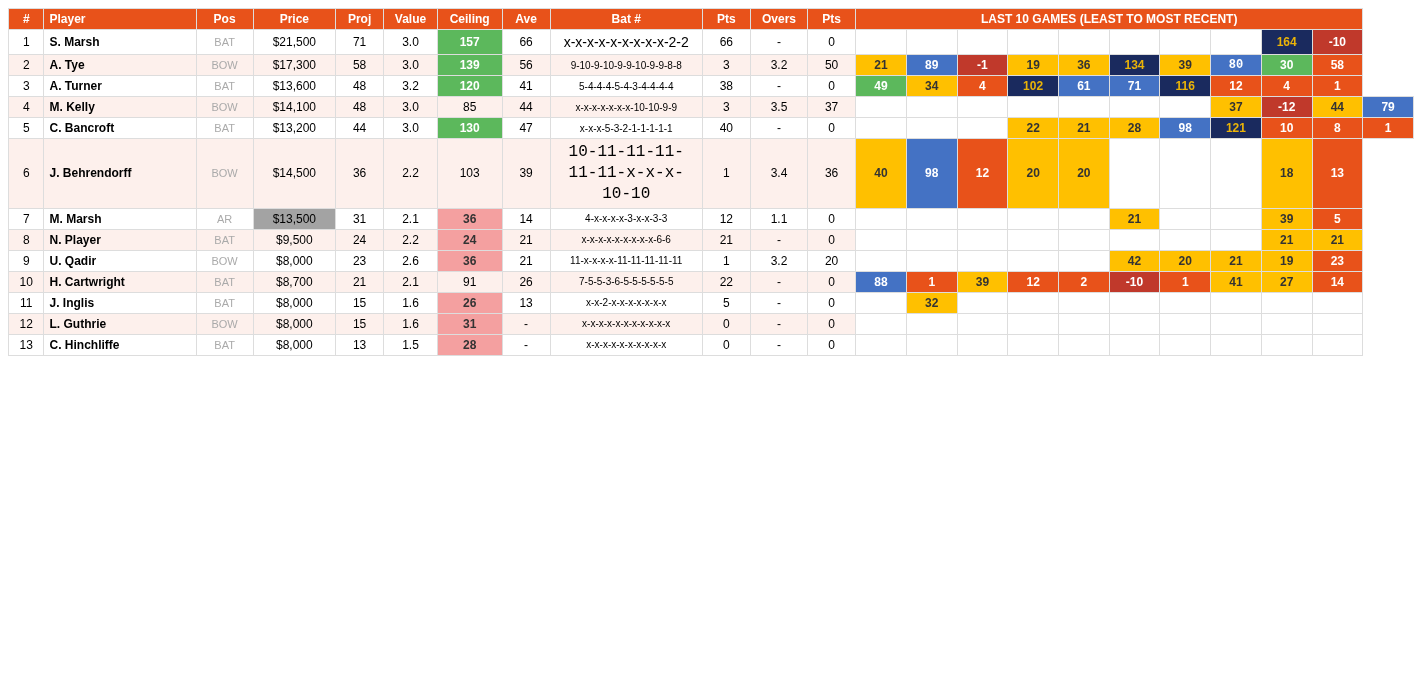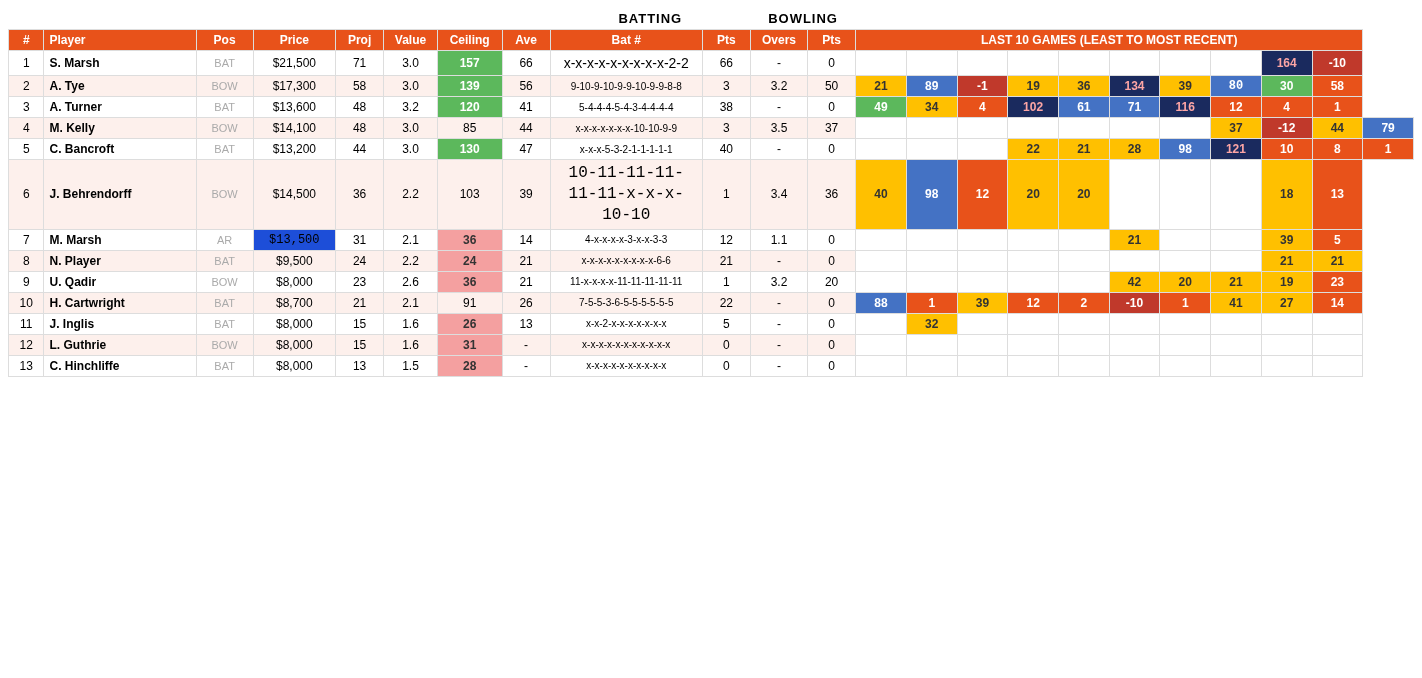--- a/index.html
+++ b/index.html
@@ -21,21 +21,21 @@
     
     
     tr.row-even td { background: #fff; }
     tr.row-odd td { background: #fdf0ec; }
     
     
     .ceiling-green { background: #5cb85c !important; color: #fff; font-weight: bold; }
     .ceiling-pink { background: #f4a0a0 !important; color: #333; font-weight: bold; }
     
     
-    .cell-navy { background: #1a2a5e !important; color: #fca5a5; font-weight: bold; }
+    .cell-navy { background: #1a2a5e !important; color: #eab308; font-weight: bold; }
     .cell-blue { background: #4472c4 !important; color: #fff; font-weight: bold; }
     .cell-orange { background: #e8521a !important; color: #fff; font-weight: bold; }
     .cell-yellow { background: #ffc000 !important; color: #333; font-weight: bold; }
     .cell-red { background: #c0392b !important; color: #fff; font-weight: bold; }
     .cell-green { background: #5cb85c !important; color: #fff; font-weight: bold; }
     .cell-empty { background: transparent !important; }
     
     td.bat-detail { font-size: 10px; max-width: 120px; white-space: normal; line-height: 1.3; }
     
     .col-num { width: 28px; }
@@ -52,26 +52,20 @@
     .col-bowlpts { width: 38px; }
     .col-game { width: 40px; }
   </style>
 </head>
 <body>
 
 <div class="table-wrapper">
   <table id="main-table">
     <thead>
 
-      <tr class="header-super">
-          <th colspan="8"></th>
-          <th colspan="2" style="font-weight: bold; font-size: 13px; letter-spacing: 1px;">BATTING</th>
-          <th colspan="2" style="font-weight: bold; font-size: 13px; letter-spacing: 1px;">BOWLING</th>
-          <th colspan="10"></th>
-        </tr>
 
       <tr class="header-main">
         <th class="col-num">#</th>
         <th class="col-player" style="text-align:left;">Player</th>
         <th class="col-pos">Pos</th>
         <th class="col-price">Price</th>
         <th class="col-proj">Proj</th>
         <th class="col-value">Value</th>
         <th class="col-ceiling">Ceiling</th>
         <th class="col-ave">Ave</th>
@@ -226,21 +220,21 @@
           <td class="col-game cell-empty" style="background: rgb(253, 240, 236); border: 1px solid rgb(221, 221, 221); min-width: 38px; width: 40px;"></td>
           <td class="col-game cell-empty" style="background: rgb(253, 240, 236); border: 1px solid rgb(221, 221, 221); min-width: 38px; width: 40px;"></td>
           <td class="col-game cell-empty" style="background: rgb(253, 240, 236); border: 1px solid rgb(221, 221, 221); min-width: 38px; width: 40px;"></td>
           <td class="col-game cell-yellow" style="min-width: 38px; width: 40px;">18</td>
           <td class="col-game cell-orange" style="min-width: 38px; width: 40px;">13</td>
         </tr>
         <tr class="row-even">
           <td class="col-num" style="background: rgb(255, 255, 255);">7</td>
           <td class="col-player player-name" style="background: rgb(255, 255, 255); text-align: left; font-weight: bold;">M. Marsh</td>
           <td class="col-pos" style="background: rgb(255, 255, 255); color: rgb(170, 170, 170); font-size: 11px;">AR</td>
-          <td class="col-price" style="background: #1d4ed8; font-family: Liberation Mono, monospace;">$13,500</td>
+          <td class="col-price" style="background: #a3a3a3;">$13,500</td>
           <td class="col-proj" style="background: rgb(255, 255, 255);">31</td>
           <td class="col-value" style="background: rgb(255, 255, 255);">2.1</td>
           <td class="col-ceiling ceiling-pink">36</td>
           <td class="col-ave" style="background: rgb(255, 255, 255);">14</td>
           <td class="bat-detail" style="background: rgb(255, 255, 255); font-size: 10px; white-space: normal; max-width: 120px;">4-x-x-x-x-3-x-x-3-3</td>
           <td class="col-pts" style="background: rgb(255, 255, 255);">12</td>
           <td class="col-overs" style="background: rgb(255, 255, 255);">1.1</td>
           <td class="col-bowlpts" style="background: rgb(255, 255, 255);">0</td>
           <td class="col-game cell-empty" style="background: rgb(255, 255, 255); border: 1px solid rgb(221, 221, 221); min-width: 38px; width: 40px;"></td>
           <td class="col-game cell-empty" style="background: rgb(255, 255, 255); border: 1px solid rgb(221, 221, 221); min-width: 38px; width: 40px;"></td>

